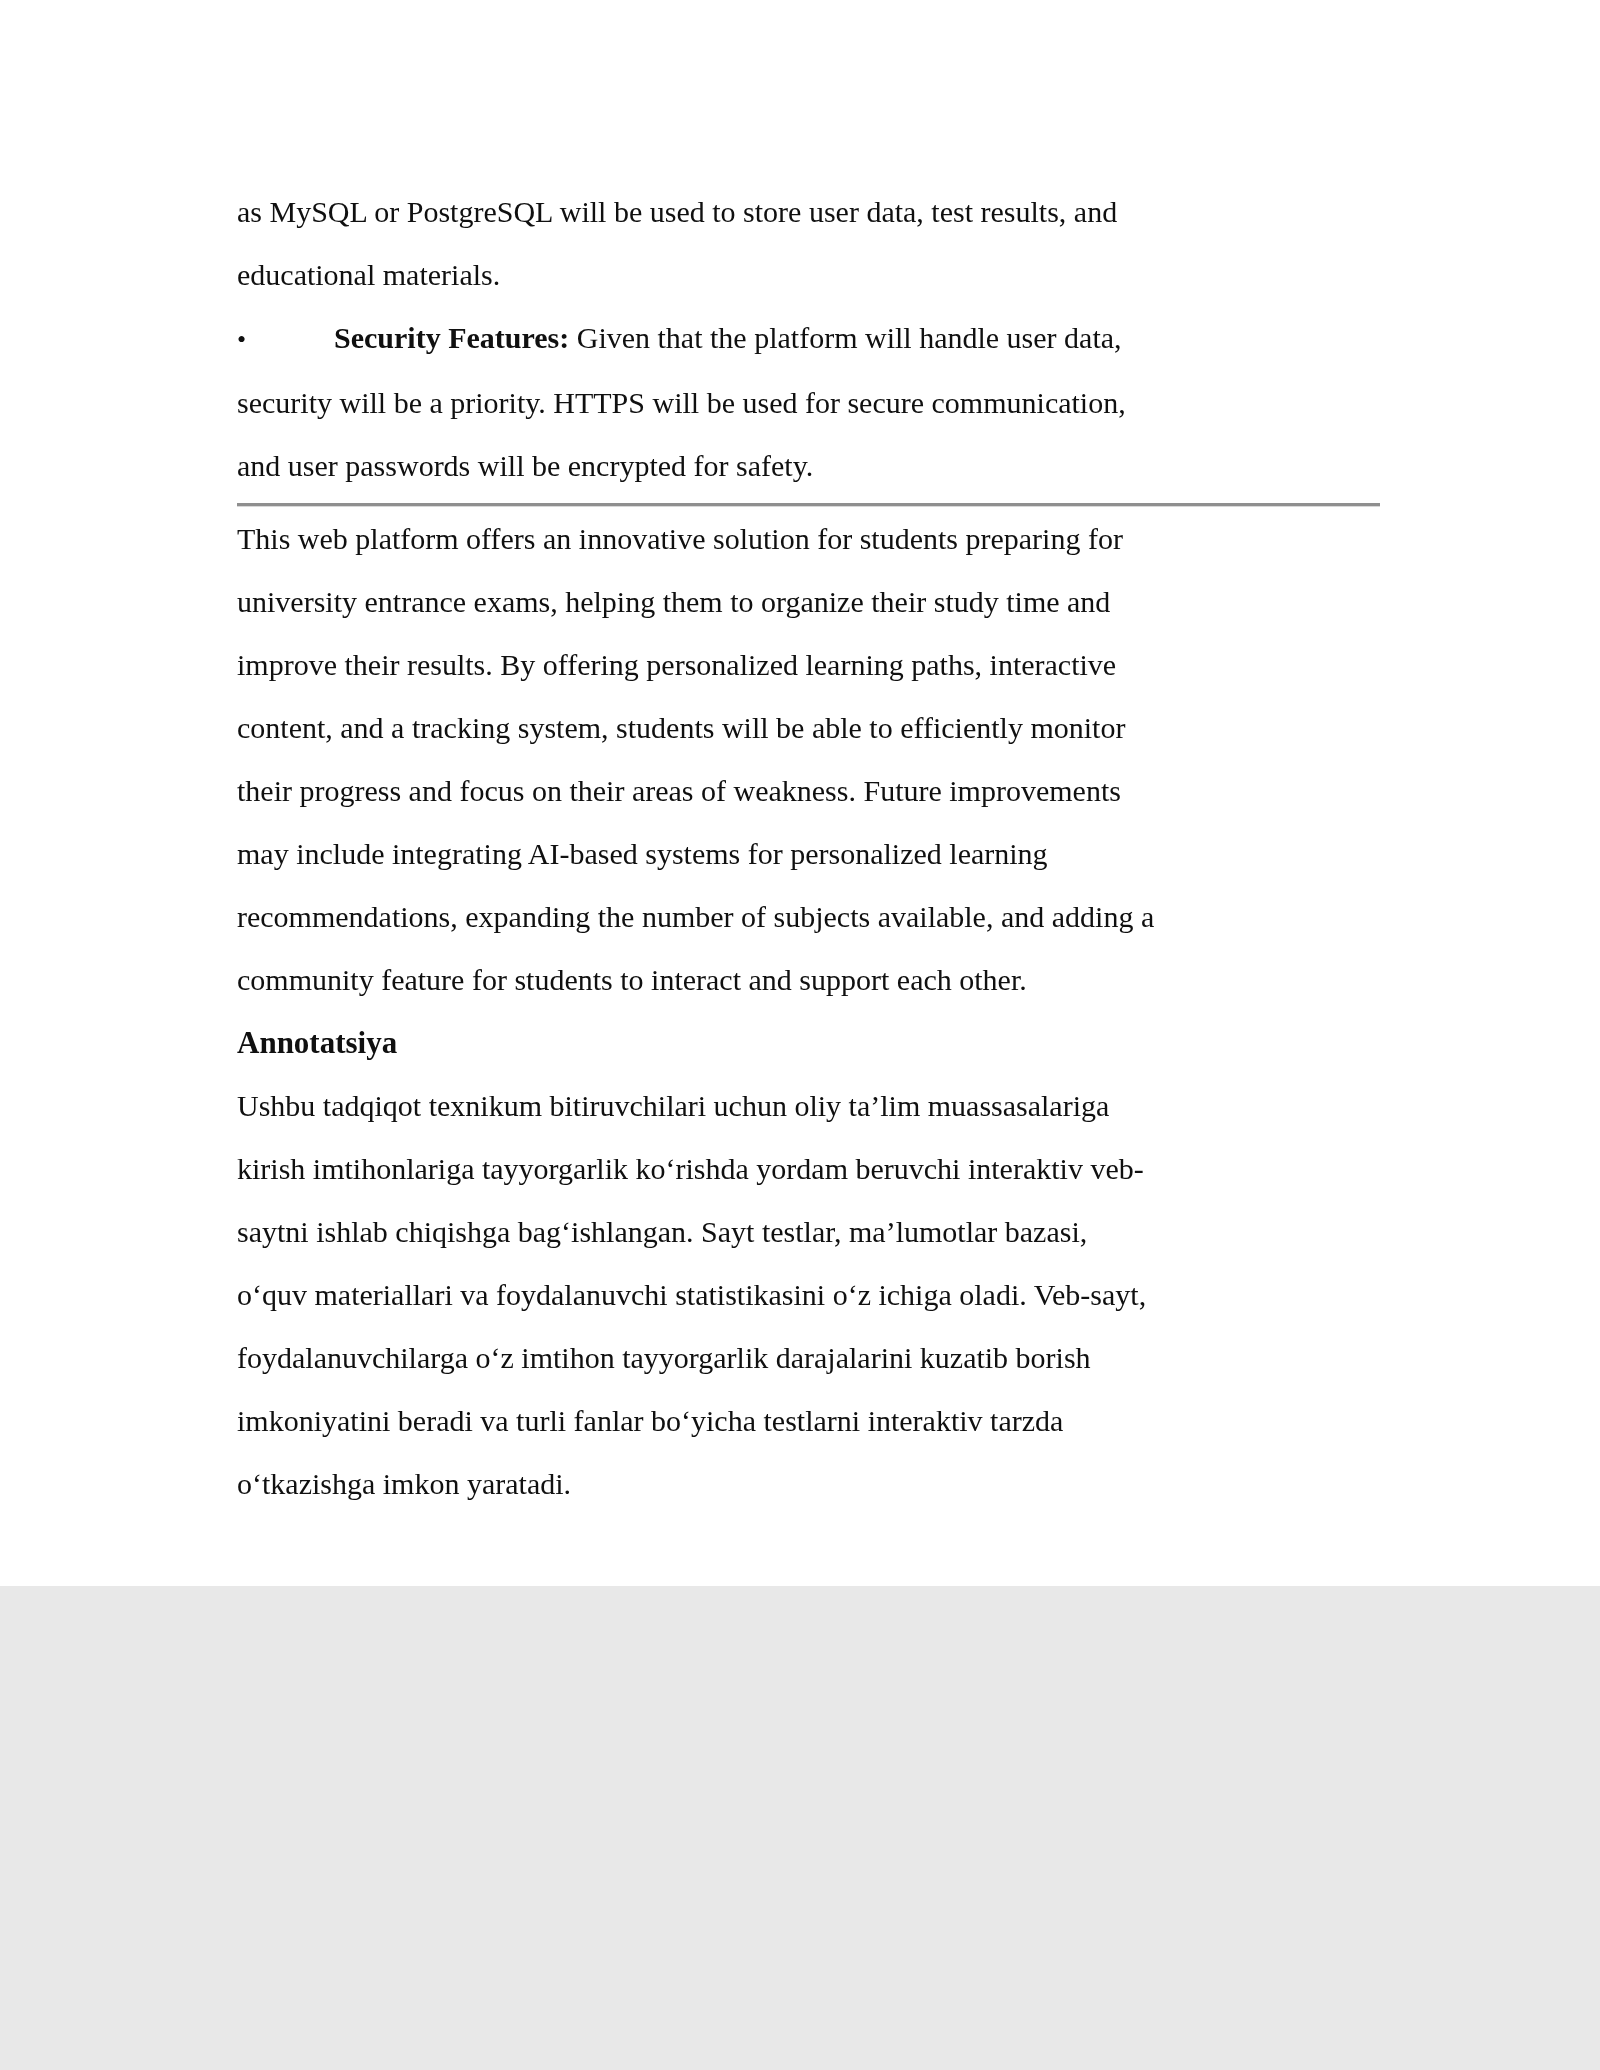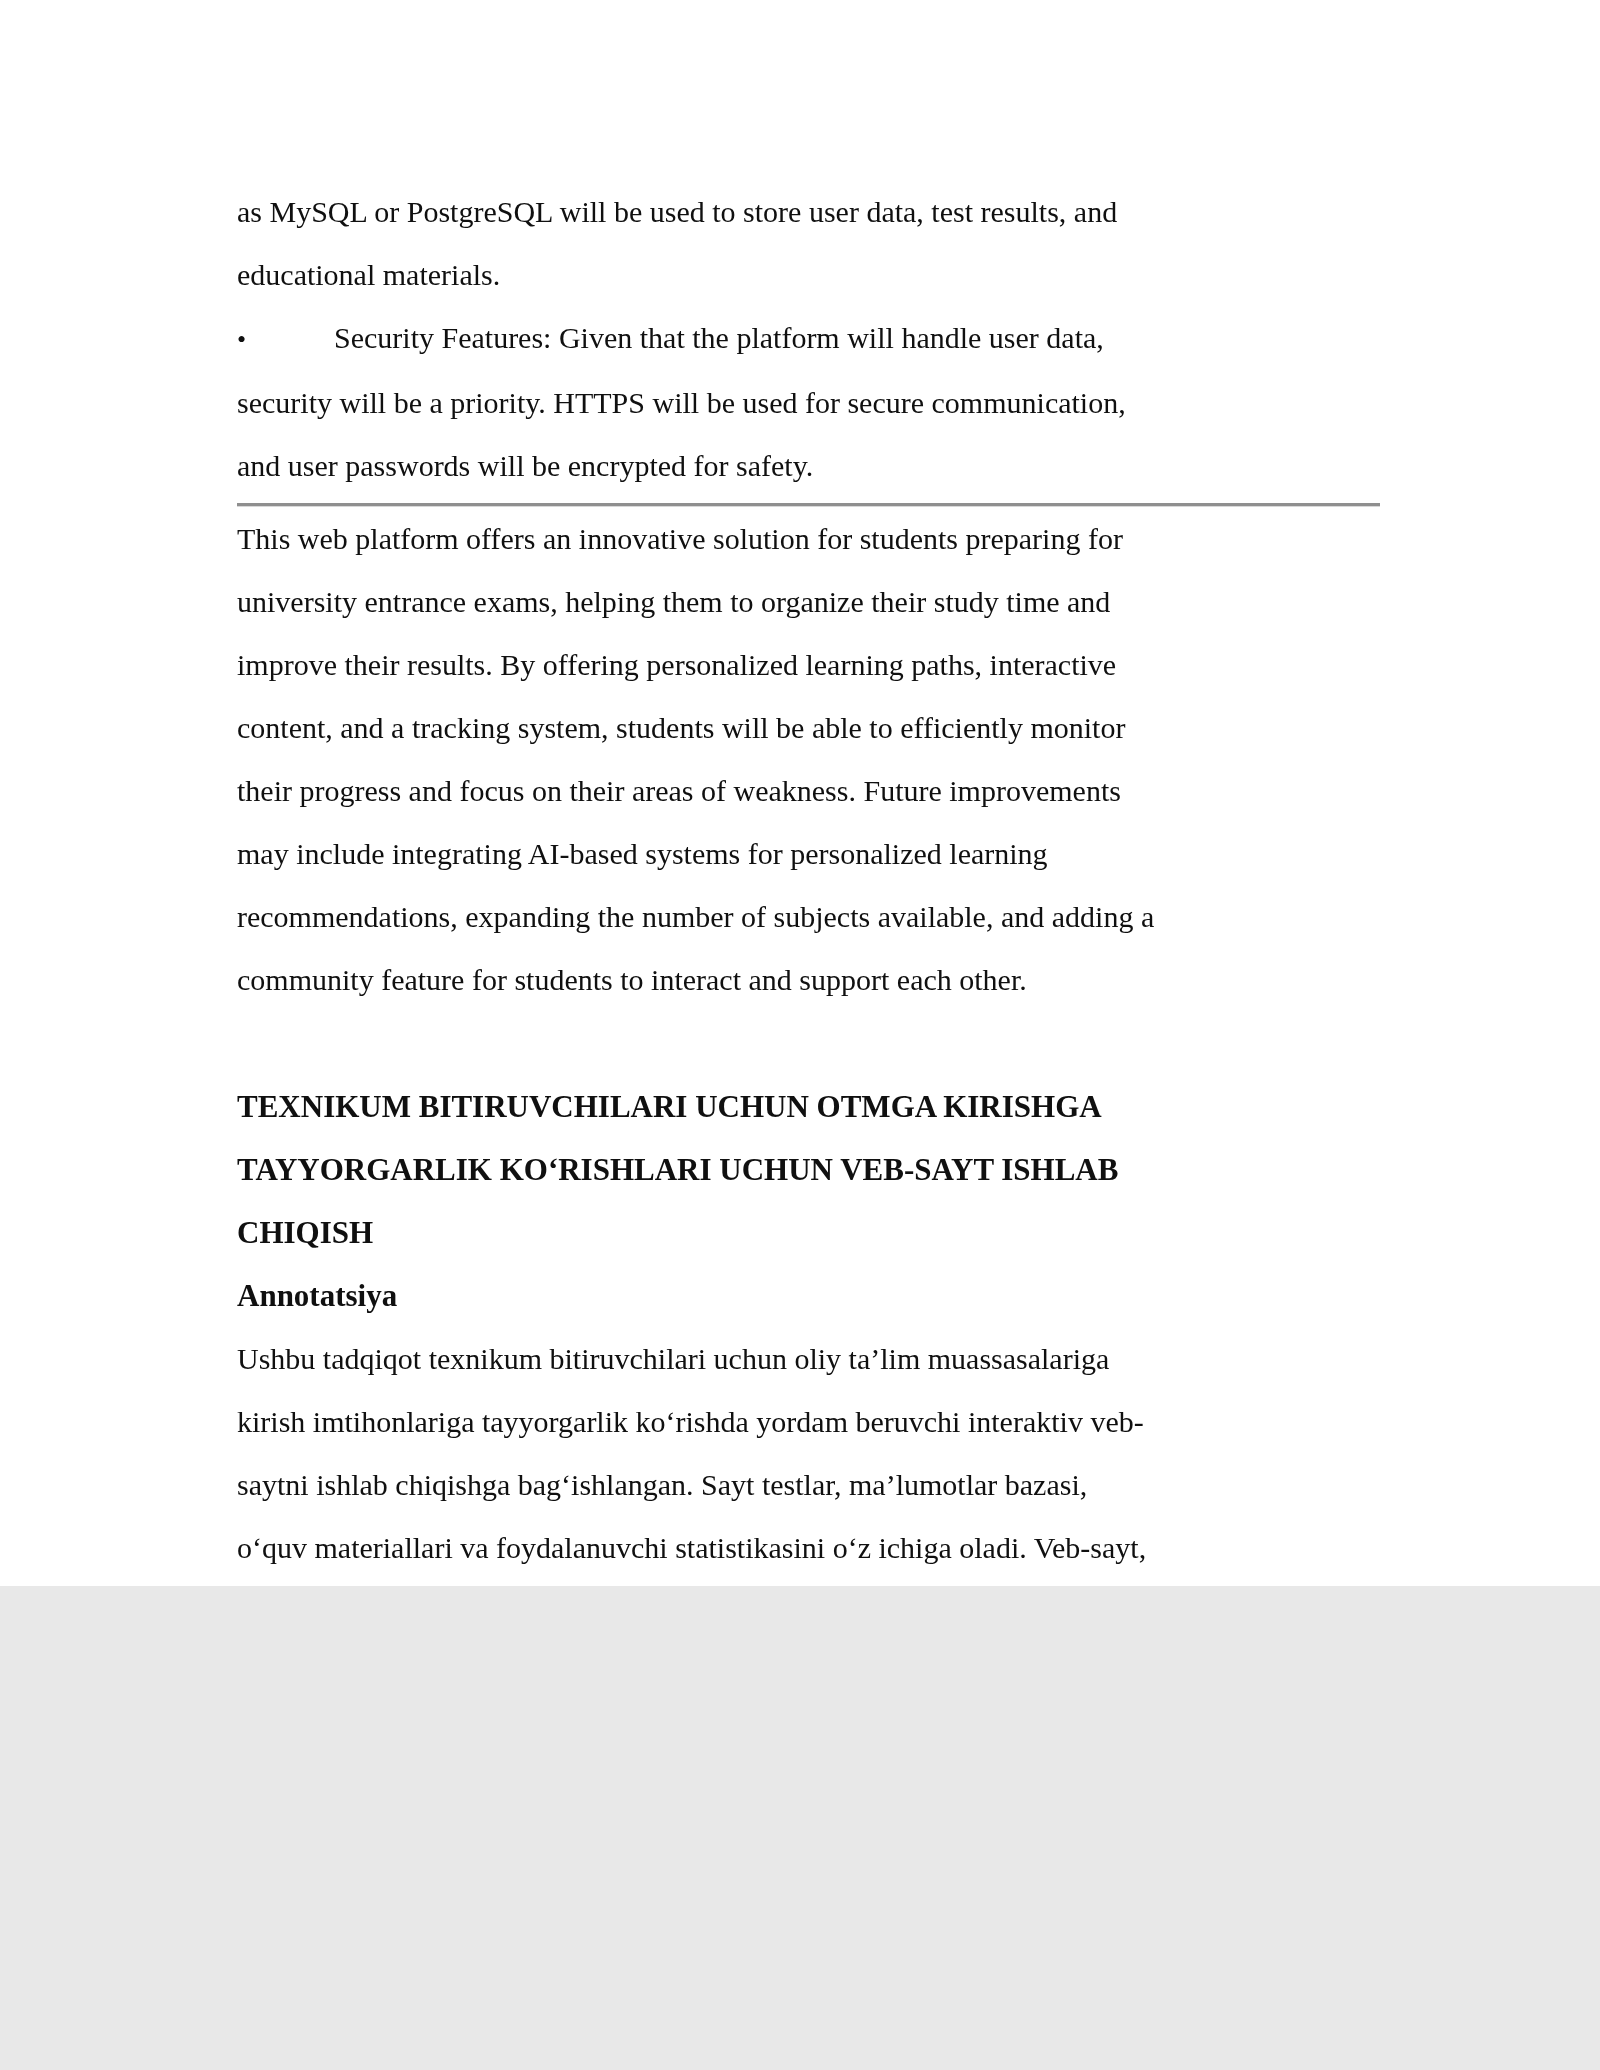--- a/index.html
+++ b/index.html
@@ -32,21 +32,21 @@
   }
   .bullet-first-line {
     white-space: nowrap;
   }
   .bullet-marker {
     display: inline-block;
     width: 97px;
     font-size: 26px;
   }
   .bold {
-    font-weight: normal;
+    font-weight: bold;
     text-align: center;
   }
   .heading {
     font-weight: bold;
     font-size: 31px;
     margin: 0;
   }
   .rule {
     width: 1143px;
     height: 3px;
@@ -83,23 +83,20 @@
 
     <div class="para lines">This web platform offers an innovative solution for students preparing for
 university entrance exams, helping them to organize their study time and
 improve their results. By offering personalized learning paths, interactive
 content, and a tracking system, students will be able to efficiently monitor
 their progress and focus on their areas of weakness. Future improvements
 may include integrating AI-based systems for personalized learning
 recommendations, expanding the number of subjects available, and adding a
 community feature for students to interact and support each other.</div>
 
-    <div class="heading uz-title lines">TEXNIKUM BITIRUVCHILARI UCHUN OTMGA KIRISHGA
-TAYYORGARLIK KO‘RISHLARI UCHUN VEB-SAYT ISHLAB
-CHIQISH</div>
 
     <div class="heading">Annotatsiya</div>
 
     <div class="para lines">Ushbu tadqiqot texnikum bitiruvchilari uchun oliy ta’lim muassasalariga
 kirish imtihonlariga tayyorgarlik ko‘rishda yordam beruvchi interaktiv veb-
 saytni ishlab chiqishga bag‘ishlangan. Sayt testlar, ma’lumotlar bazasi,
 o‘quv materiallari va foydalanuvchi statistikasini o‘z ichiga oladi. Veb-sayt,
 foydalanuvchilarga o‘z imtihon tayyorgarlik darajalarini kuzatib borish
 imkoniyatini beradi va turli fanlar bo‘yicha testlarni interaktiv tarzda
 o‘tkazishga imkon yaratadi.</div>

